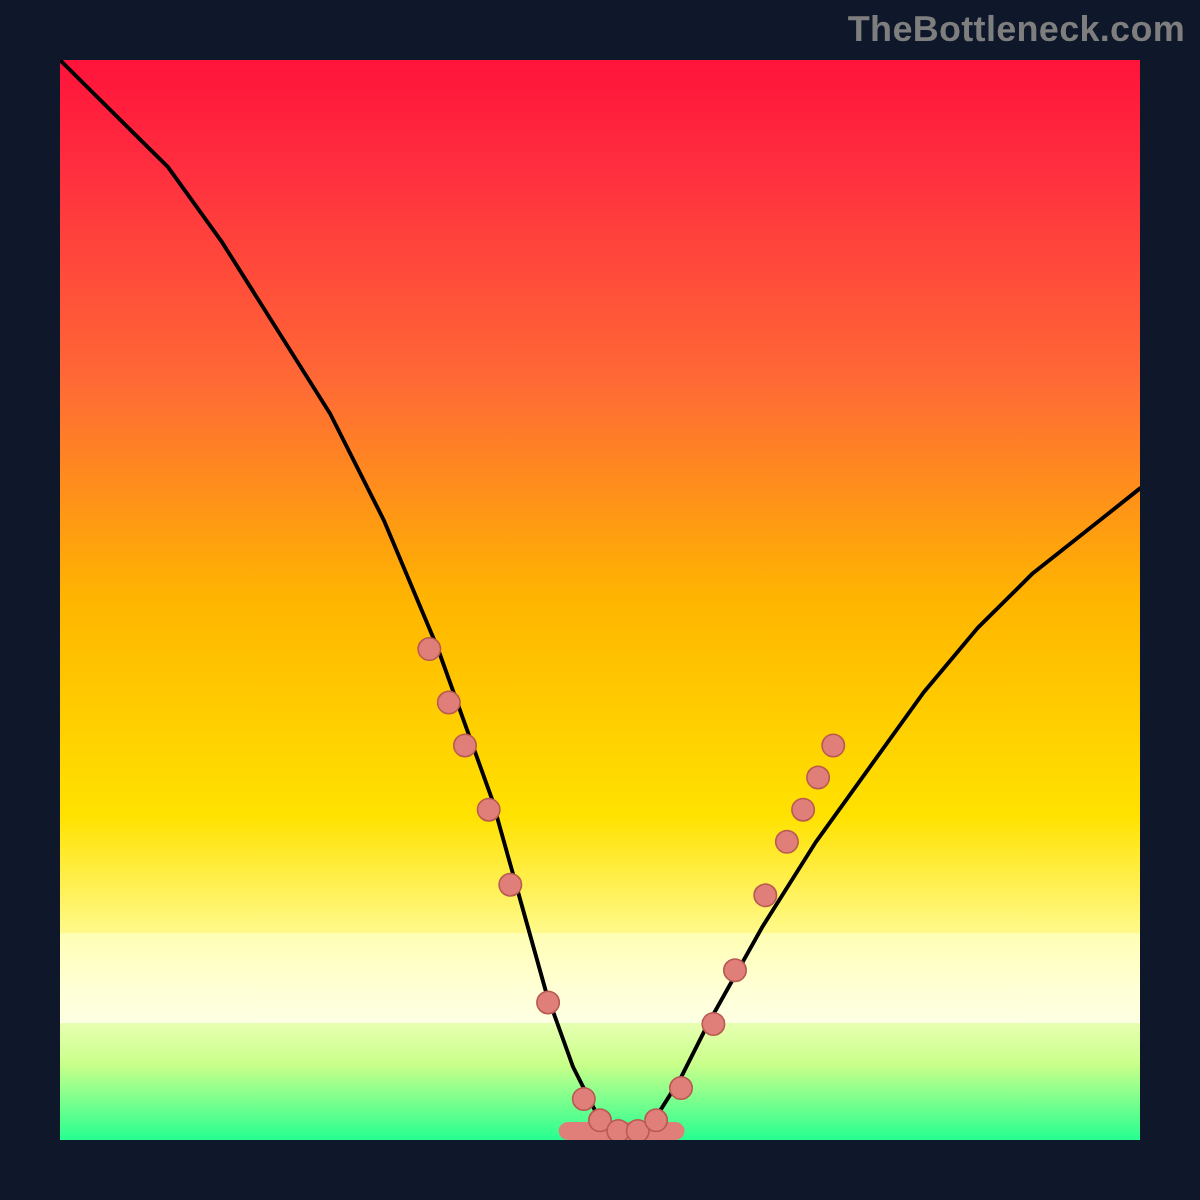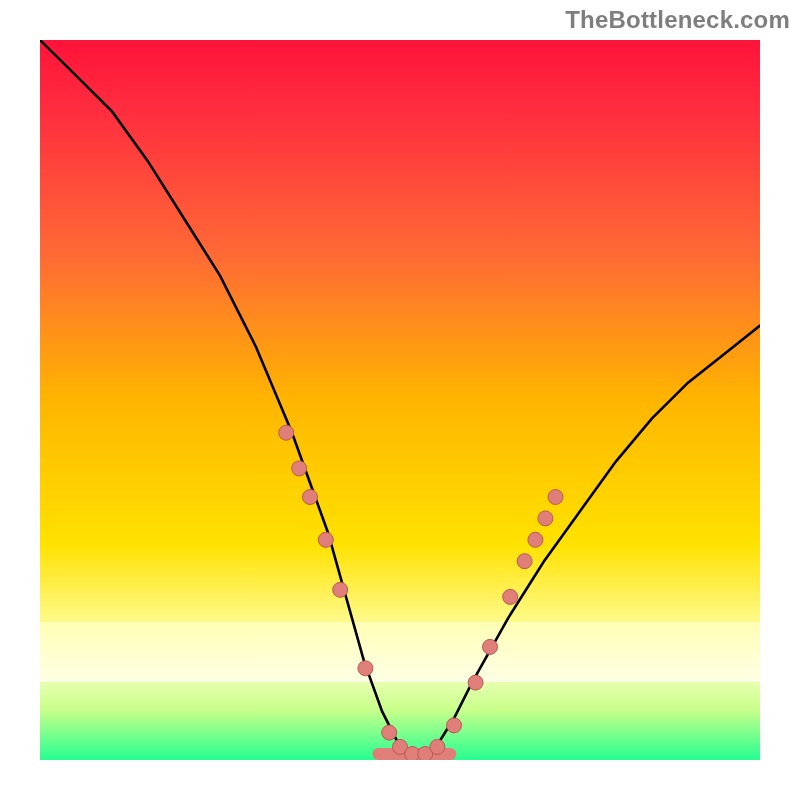--- a/index.html
+++ b/index.html
@@ -8,21 +8,21 @@
     width: 800px;
     height: 800px;
     overflow: hidden;
     background: #000;
     font-family: Arial, Helvetica, sans-serif;
   }
   .frame {
     position: absolute;
     left: 0; top: 0;
     width: 800px; height: 800px;
-    background: #ffffff;
+    background: #0f172a;
   }
   .plot-area {
     position: absolute;
     left: 40px;
     top: 40px;
     width: 720px;
     height: 720px;
     overflow: visible;
   }
   .watermark {

